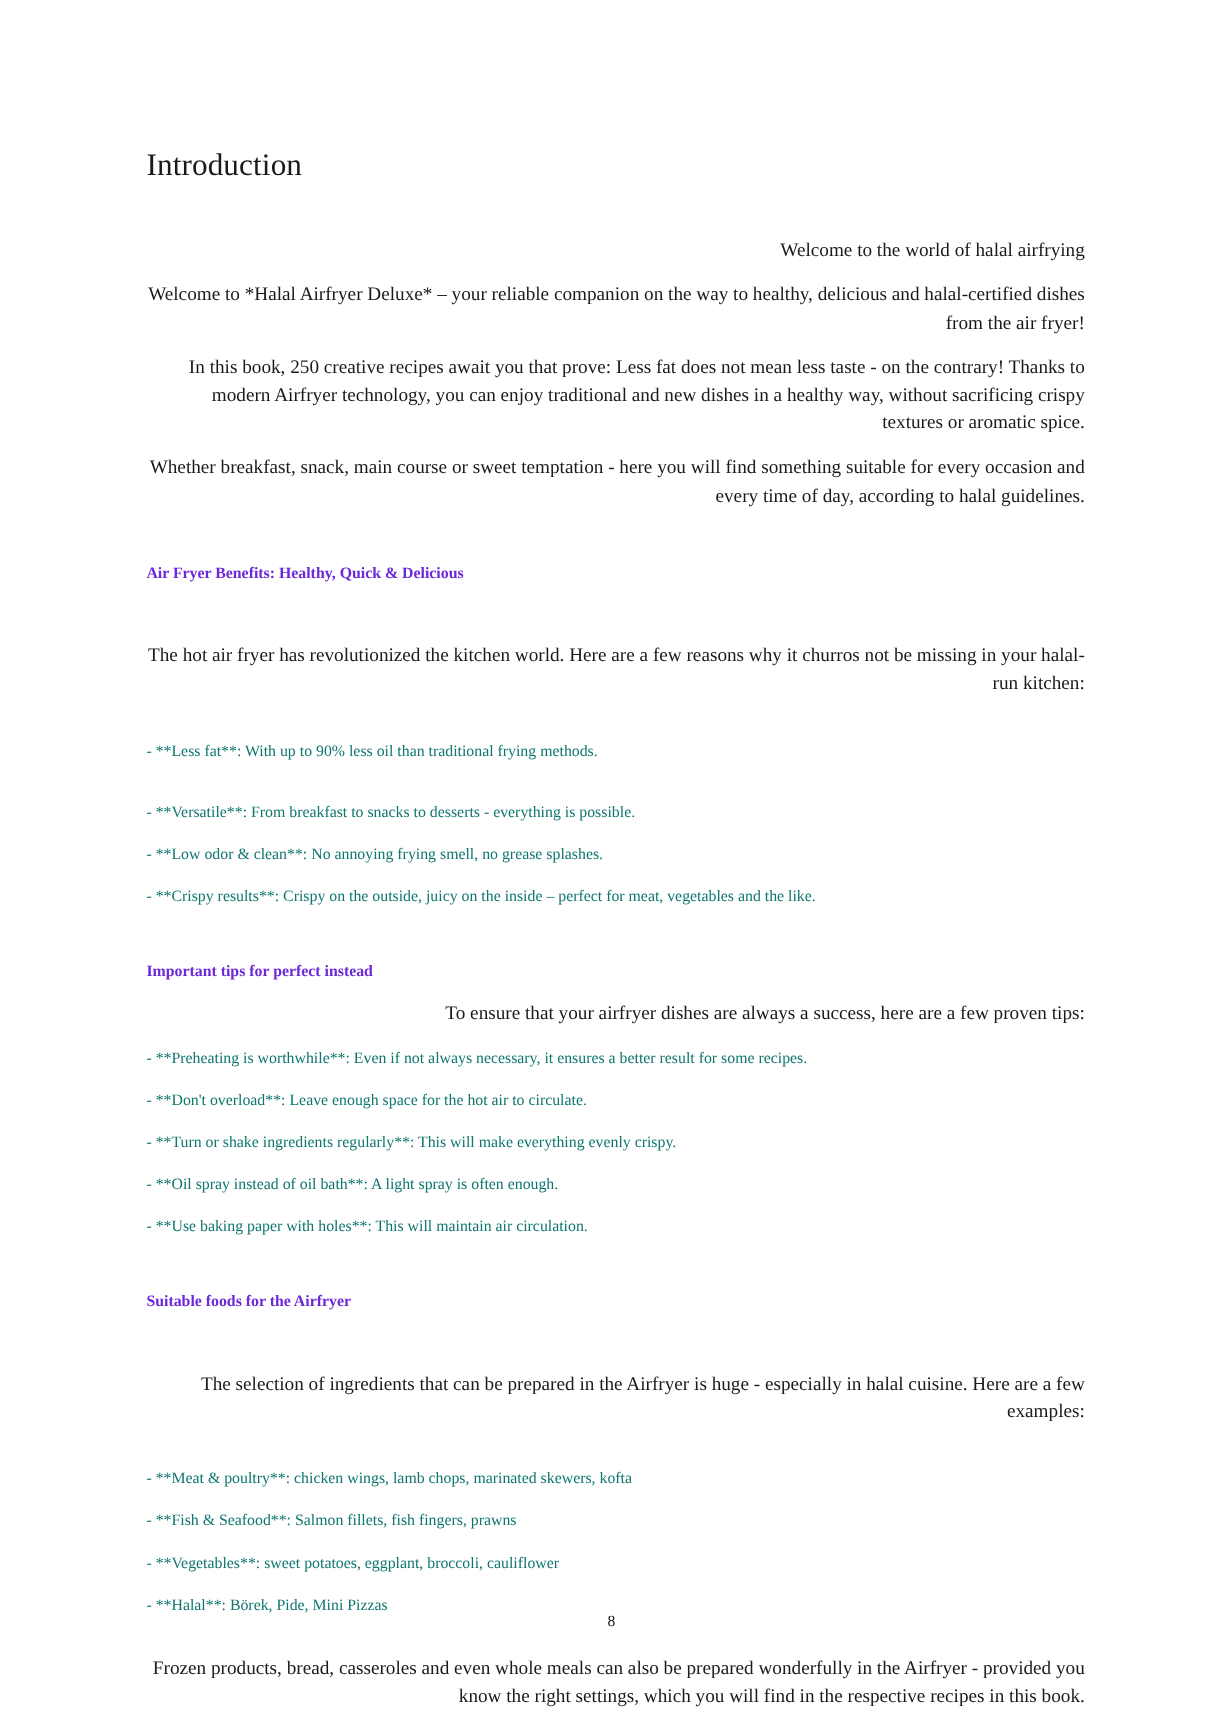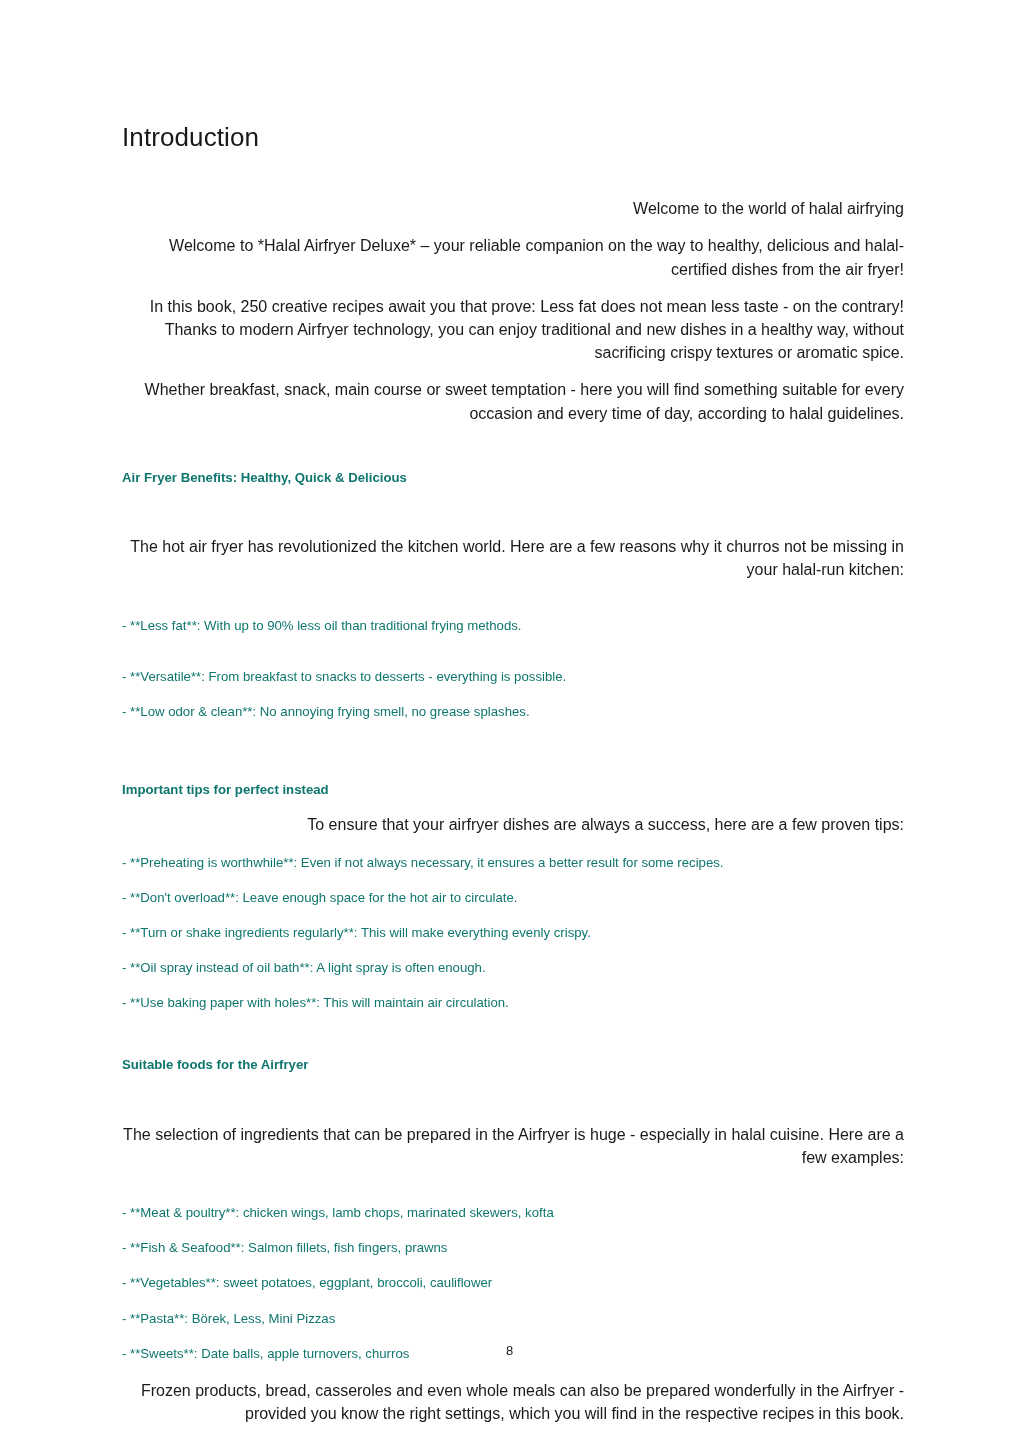--- a/index.html
+++ b/index.html
@@ -7,21 +7,21 @@
     padding: 0;
     background: #ffffff;
   }
 
   .page {
     position: relative;
     width: 1013px;
     height: 1440px;
     background: #ffffff;
     margin: 0 auto;
-    font-family: Liberation Sans, sans-serif;
+    font-family: Liberation Serif, serif;
     color: #1a1a1a;
     overflow: hidden;
     box-sizing: border-box;
   }
 
   .content {
     position: absolute;
     left: 119px;
     top: 0;
     width: 782px;
@@ -41,21 +41,21 @@
     font-size: 16px;
     line-height: 1.45;
     color: #1a1a1a;
     margin: 0;
     text-align: right;
   }
 
   .section-heading {
     font-size: 13.2px;
     font-weight: bold;
-    color: #0f766e;
+    color: #6d28d9;
     margin: 0;
     line-height: 1.4;
   }
 
   .bullet {
     font-size: 13.2px;
     line-height: 1.45;
     color: #0f766e;
     margin: 0;
   }
@@ -107,20 +107,21 @@
     <p class="para">The hot air fryer has revolutionized the kitchen world. Here are a few reasons why it churros not be missing in your halal-run kitchen:</p>
     <div class="sp-block-lg"></div>
 
     <p class="bullet">- **Less fat**: With up to 90% less oil than traditional frying methods.</p>
     <div class="sp-bullet"></div>
     <div class="sp-bullet"></div>
     <p class="bullet">- **Versatile**: From breakfast to snacks to desserts - everything is possible.</p>
     <div class="sp-bullet"></div>
     <p class="bullet">- **Low odor &amp; clean**: No annoying frying smell, no grease splashes.</p>
     <div class="sp-bullet"></div>
+    <p class="bullet">- **Crispy results**: Crispy on the outside, juicy on the inside – perfect for meat, vegetables and the like.</p>
 
     <div class="sp-head-gap"></div>
 
     <h2 class="section-heading">Important tips for perfect instead</h2>
     <div class="sp-head-gap-sm"></div>
     <p class="para">To ensure that your airfryer dishes are always a success, here are a few proven tips:</p>
     <div class="sp-bullet"></div>
 
     <p class="bullet">- **Preheating is worthwhile**: Even if not always necessary, it ensures a better result for some recipes.</p>
     <div class="sp-bullet"></div>
@@ -138,23 +139,22 @@
     <div class="sp-block-xl"></div>
     <p class="para">The selection of ingredients that can be prepared in the Airfryer is huge - especially in halal cuisine. Here are a few examples:</p>
     <div class="sp-block-lg"></div>
 
     <p class="bullet">- **Meat &amp; poultry**: chicken wings, lamb chops, marinated skewers, kofta</p>
     <div class="sp-bullet"></div>
     <p class="bullet">- **Fish &amp; Seafood**: Salmon fillets, fish fingers, prawns</p>
     <div class="sp-bullet"></div>
     <p class="bullet">- **Vegetables**: sweet potatoes, eggplant, broccoli, cauliflower</p>
     <div class="sp-bullet"></div>
-    <p class="bullet">- **Pasta**: Börek, Less, Mini Pizzas</p>
+    <p class="bullet">- **Halal**: Börek, Pide, Mini Pizzas</p>
     <div class="sp-bullet"></div>
-    <p class="bullet">- **Sweets**: Date balls, apple turnovers, churros</p>
 
     <div class="sp-bullet"></div>
 
     <p class="para">Frozen products, bread, casseroles and even whole meals can also be prepared wonderfully in the Airfryer - provided you know the right settings, which you will find in the respective recipes in this book.</p>
     <div class="sp-para"></div>
 
   </div>
 
   <div class="page-number">8</div>
 </div>

